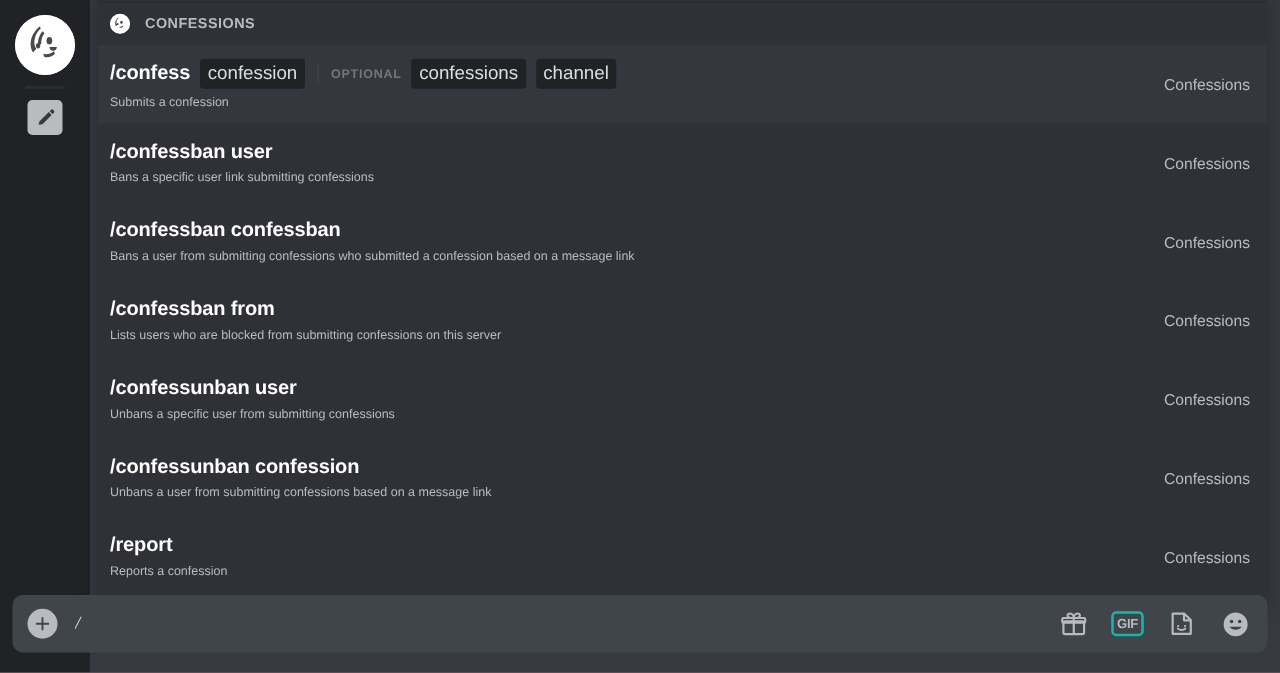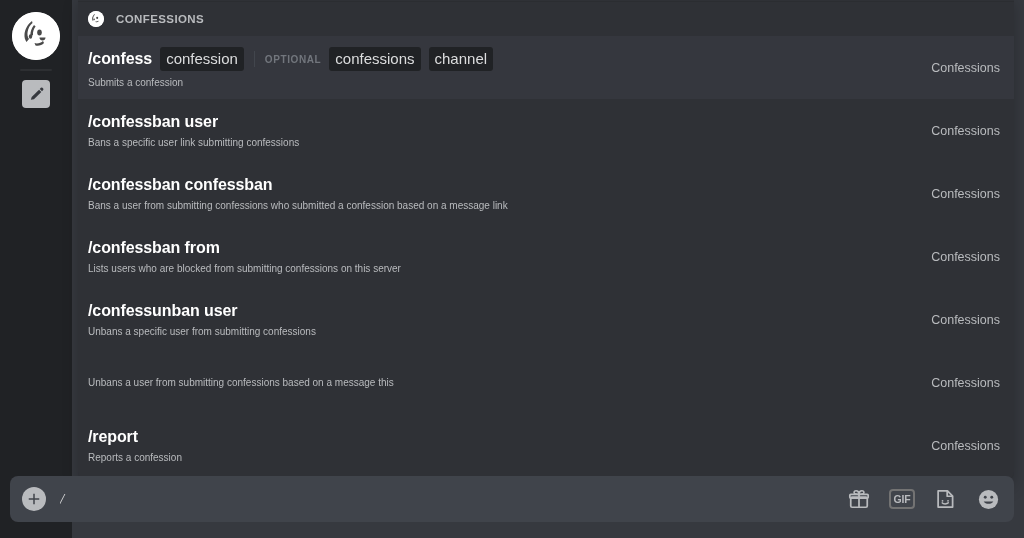--- a/index.html
+++ b/index.html
@@ -253,21 +253,21 @@
   .icon-btn {
     width: 24px;
     height: 24px;
     display: flex;
     align-items: center;
     justify-content: center;
     cursor: pointer;
     color: #b9bbbe;
   }
   .gif-badge {
-    border: 2px solid #737373;
+    border: 2px solid #14b8a6;
     border-radius: 4px;
     color: #b9bbbe;
     font-size: 10.5px;
     font-weight: bold;
     line-height: 1;
     padding: 3px 3px 3px 3px;
     letter-spacing: -0.2px;
   }
 </style>
 </head>
@@ -372,21 +372,24 @@
             <div class="ac-row-left">
               <div class="ac-cmd-line">
                 <span class="ac-cmd-name">/confessunban user</span>
               </div>
               <div class="ac-desc">Unbans a specific user from submitting confessions</div>
             </div>
             <div class="ac-row-right">Confessions</div>
           </div>
           <div class="ac-row">
             <div class="ac-row-left">
-              <div class="ac-desc">Unbans a user from submitting confessions based on a message this</div>
+              <div class="ac-cmd-line">
+                <span class="ac-cmd-name">/confessunban confession</span>
+              </div>
+              <div class="ac-desc">Unbans a user from submitting confessions based on a message link</div>
             </div>
             <div class="ac-row-right">Confessions</div>
           </div>
           <div class="ac-row">
             <div class="ac-row-left">
               <div class="ac-cmd-line">
                 <span class="ac-cmd-name">/report</span>
               </div>
               <div class="ac-desc">Reports a confession</div>
             </div>

